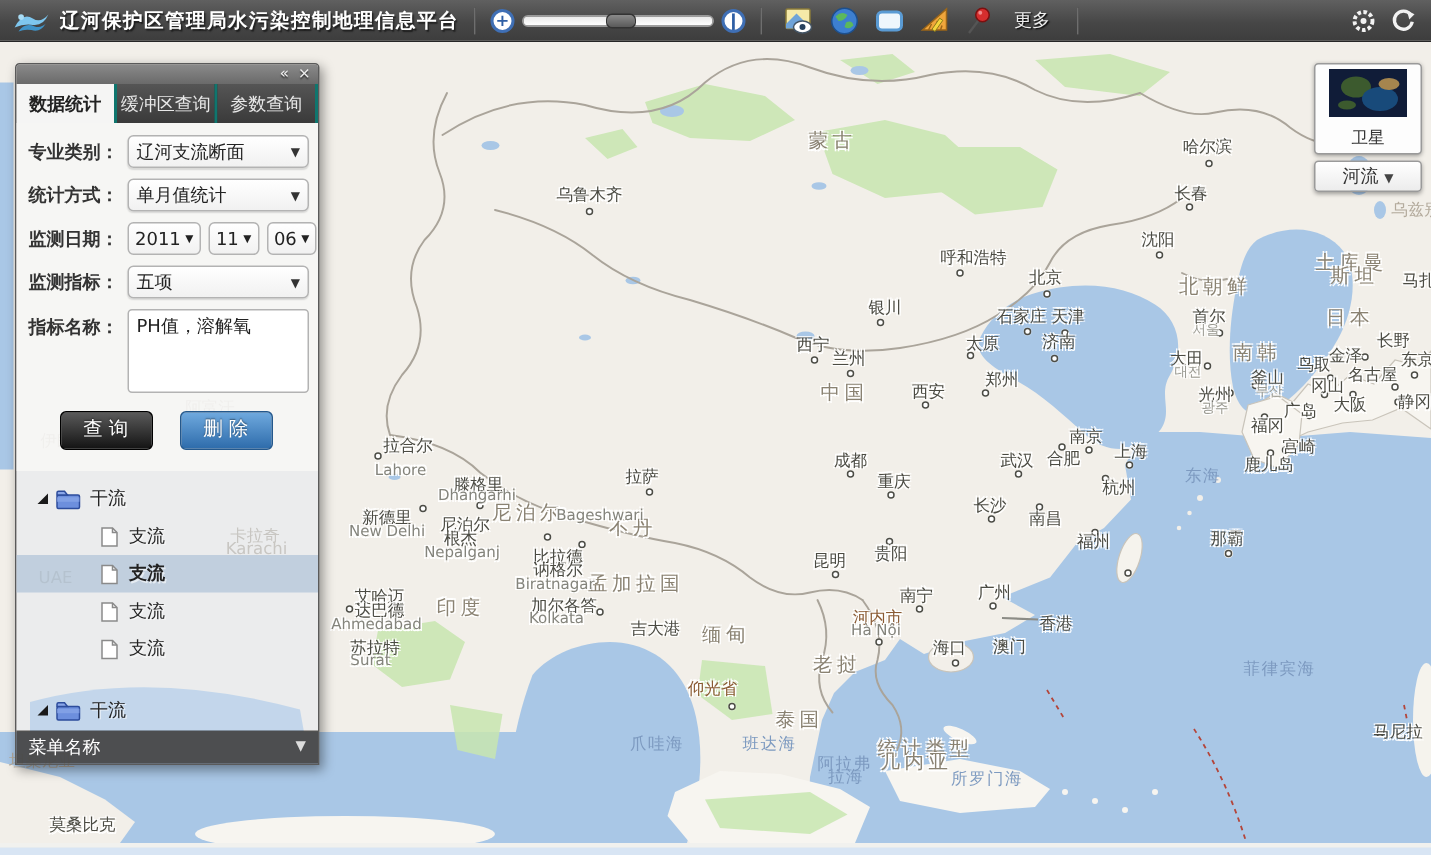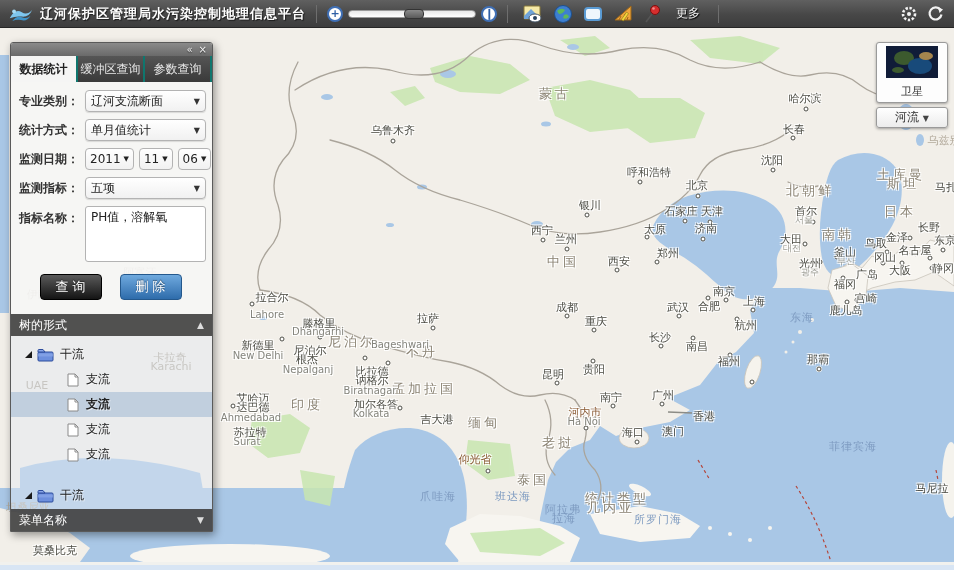--- a/index.html
+++ b/index.html
@@ -492,24 +492,20 @@
       <div class="flabel" style="margin-top:4px">指标名称：</div>
       <div class="lpad"></div>
       <div class="txtarea">PH值，溶解氧</div>
     </div>
     <div class="btn-row">
       <div class="btn query">查 询</div>
       <div class="btn del">删 除</div>
     </div>
   </div>
 
-  <div class="sec-bar">
-    <span>树的形式</span>
-    <span class="arr">▲</span>
-  </div>
 
   <div class="tree-area">
     <div class="tree-row">
       <span class="tri"></span>
       <svg width="17" height="14" style="margin-right:6px">
         <rect x="1" y="4" width="15" height="9" rx="1" fill="#6d8fdd" stroke="#2d4c9c"></rect>
         <path d="M1,4 L1,2.5 Q1,1.5 2,1.5 L6,1.5 L8,4 Z" fill="#8aa6e8" stroke="#2d4c9c"></path>
         <rect x="1" y="5.5" width="15" height="3" fill="#8aa6e8" opacity="0.7"></rect>
       </svg>
       <span class="tree-label">干流</span>

